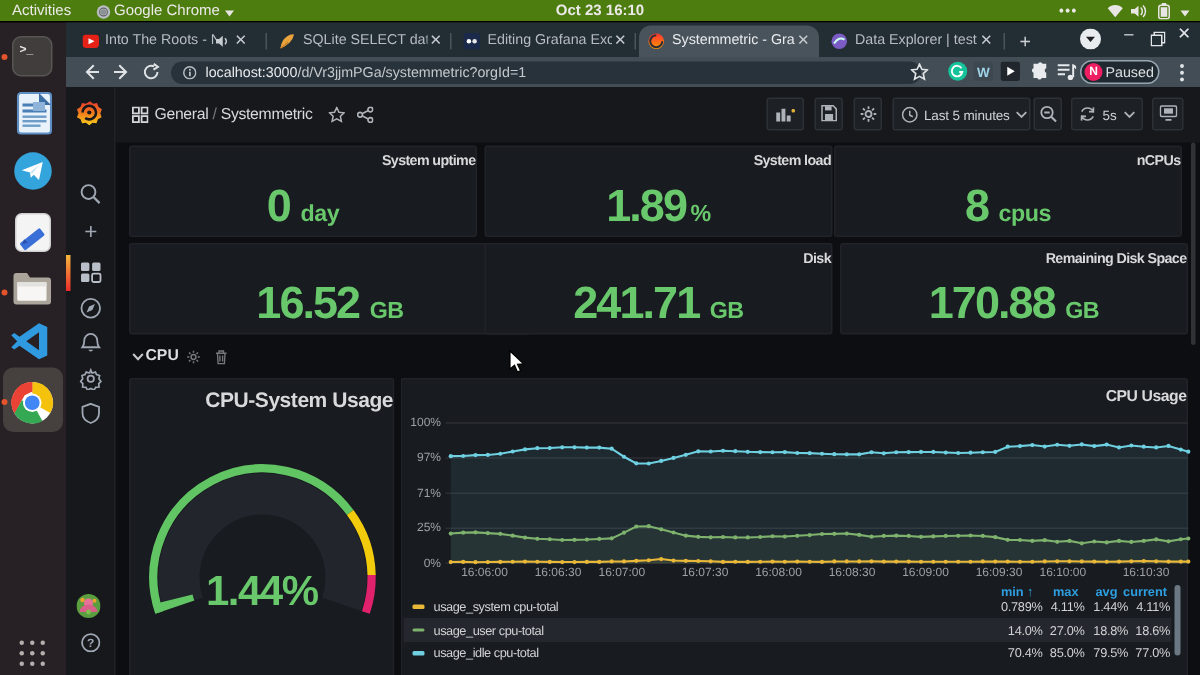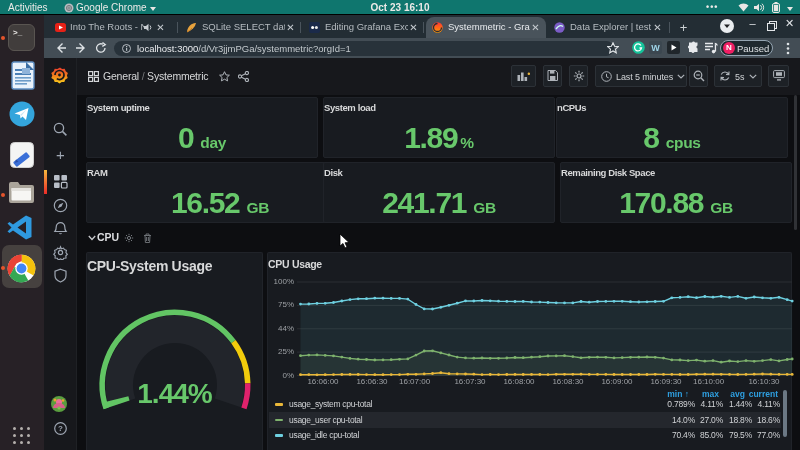--- a/index.html
+++ b/index.html
@@ -1,39 +1,39 @@
 <!DOCTYPE html>
 <html><head><meta charset="utf-8"><style>
 *{margin:0;padding:0;box-sizing:border-box}
 html,body{width:800px;height:450px;overflow:hidden;background:#000}
 body{font-family:"Liberation Sans",sans-serif;position:relative}
 .ab{position:absolute}
 
-#topbar{left:0;top:0;width:800px;height:14px;background:#0f766e;color:#eceae8;font-size:10px}
+#topbar{left:0;top:0;width:800px;height:14px;background:#4d7c0f;color:#eceae8;font-size:10px}
 #topbar .itm{position:absolute;top:1px;line-height:13px}
 
 #dock{left:0;top:15px;width:44px;height:435px;background:#272126}
 .ddot{position:absolute;left:1px;width:4px;height:4px;border-radius:50%;background:#e4542c}
 
 #win{left:44px;top:15px;width:756px;height:435px;background:#232d34}
 #tabstrip{position:absolute;left:0;top:0;width:756px;height:23px;background:#232d34}
 .tab{position:absolute;top:2px;height:21px;border-radius:8px 8px 0 0;font-size:9.5px;color:#b6bcc1}
 .tab.active{background:#49535b;color:#e8eaed}
 .tabsep{position:absolute;top:7px;width:1px;height:11px;background:#4a545c}
 .tttl{position:absolute;left:22px;top:4px;white-space:nowrap;overflow:hidden}
 .tx{position:absolute;top:5px;width:11px;height:11px;color:#c7ccd1;font-size:10px;line-height:11px;text-align:center}
 #toolbar{position:absolute;left:0;top:23px;width:756px;height:20px;background:#434d55}
 #urlbar{position:absolute;left:70px;top:2.5px;width:500px;height:15px;border-radius:8px;background:#28323a;color:#dfe3e6;font-size:9.5px;line-height:15px}
 
 #graf{left:44px;top:58px;width:756px;height:392px;background:#0d0e11}
 #gnav{position:absolute;left:0;top:0;width:756px;height:37px;background:#17181c}
 #gside{position:absolute;left:0;top:0;width:33px;height:392px;background:#17181c;border-right:1px solid #1f2125}
 .gsic{position:absolute;left:9px;width:15px;height:15px;color:#9fa7b3}
 .panel{position:absolute;background:#181b20;border:1px solid #202329;border-radius:2px}
-.ptitle{position:absolute;left:0;right:0;text-align:left;font-size:9.5px;font-weight:bold;color:#d8d9da;letter-spacing:-0.4px}
+.ptitle{position:absolute;left:0;right:0;text-align:right;font-size:9.5px;font-weight:bold;color:#d8d9da;letter-spacing:-0.4px}
 .statv{position:absolute;left:0;right:0;text-align:center;color:#68c86b;font-weight:bold}
 .bignum{font-size:30px;letter-spacing:-1.3px}
 .unit{font-size:15.5px;letter-spacing:-0.3px}
 .navbtn{position:absolute;height:22px;top:7px;background:#1d2126;border:1px solid #2c3137;border-radius:2px;color:#c7ccd1;font-size:10.5px}
 
 .axlab{position:absolute;color:#9da0a4;font-size:8px}
 .leglab{position:absolute;color:#d0d2d5;font-size:8.5px;letter-spacing:-0.3px;white-space:nowrap}
 .legval{position:absolute;color:#d0d2d5;font-size:8.5px;letter-spacing:-0.2px;text-align:right}
 .leghdr{position:absolute;color:#2e9fe0;font-size:8.5px;font-weight:bold;text-align:right}
 .sw{position:absolute;width:8.5px;height:2.5px;border-radius:1px}
@@ -605,22 +605,22 @@
         <circle cx="469.8" cy="43.4" r="1.4" fill="#6ED0E0"></circle>
         <circle cx="478.0" cy="45.3" r="1.4" fill="#6ED0E0"></circle>
         <circle cx="486.2" cy="44.0" r="1.4" fill="#6ED0E0"></circle>
         <circle cx="494.5" cy="44.8" r="1.4" fill="#6ED0E0"></circle>
         <circle cx="502.8" cy="45.3" r="1.4" fill="#6ED0E0"></circle>
         <circle cx="511.0" cy="44.3" r="1.4" fill="#6ED0E0"></circle>
         <circle cx="519.2" cy="46.7" r="1.4" fill="#6ED0E0"></circle>
         <circle cx="524.2" cy="48.1" r="1.4" fill="#6ED0E0"></circle>
       </svg>
       <div class="axlab" style="left:0;top:24px;width:26px;text-align:right">100%</div>
-      <div class="axlab" style="left:0;top:47.4px;width:26px;text-align:right">75%</div>
-      <div class="axlab" style="left:0;top:70.8px;width:26px;text-align:right">44%</div>
+      <div class="axlab" style="left:0;top:47.4px;width:26px;text-align:right">97%</div>
+      <div class="axlab" style="left:0;top:70.8px;width:26px;text-align:right">71%</div>
       <div class="axlab" style="left:0;top:94.1px;width:26px;text-align:right">25%</div>
       <div class="axlab" style="left:0;top:117.5px;width:26px;text-align:right">0%</div>
       <div class="axlab" style="left:33px;top:124px;width:44px;text-align:center">16:06:00</div>
       <div class="axlab" style="left:82px;top:124px;width:44px;text-align:center">16:06:30</div>
       <div class="axlab" style="left:131px;top:124px;width:44px;text-align:left">16:07:00</div>
       <div class="axlab" style="left:180px;top:124px;width:44px;text-align:center">16:07:30</div>
       <div class="axlab" style="left:229px;top:124px;width:44px;text-align:center">16:08:00</div>
       <div class="axlab" style="left:278px;top:124px;width:44px;text-align:center">16:08:30</div>
       <div class="axlab" style="left:327px;top:124px;width:44px;text-align:center">16:09:00</div>
       <div class="axlab" style="left:376px;top:124px;width:44px;text-align:center">16:09:30</div>

